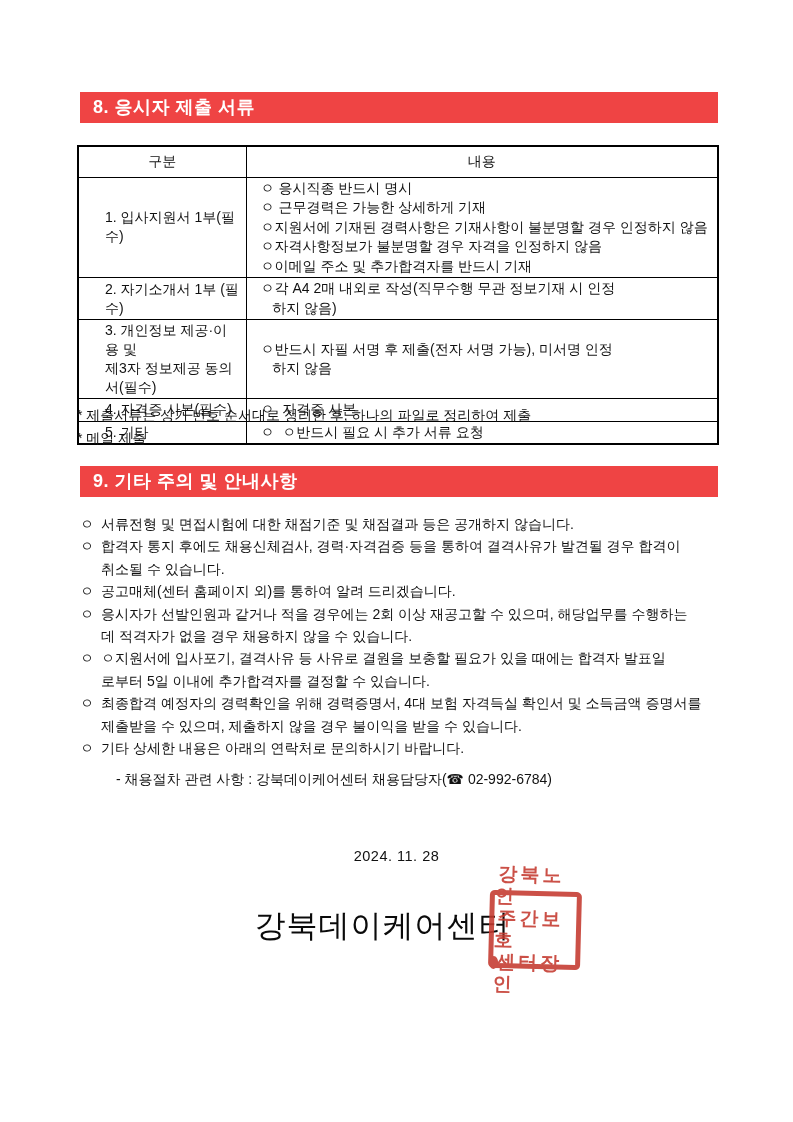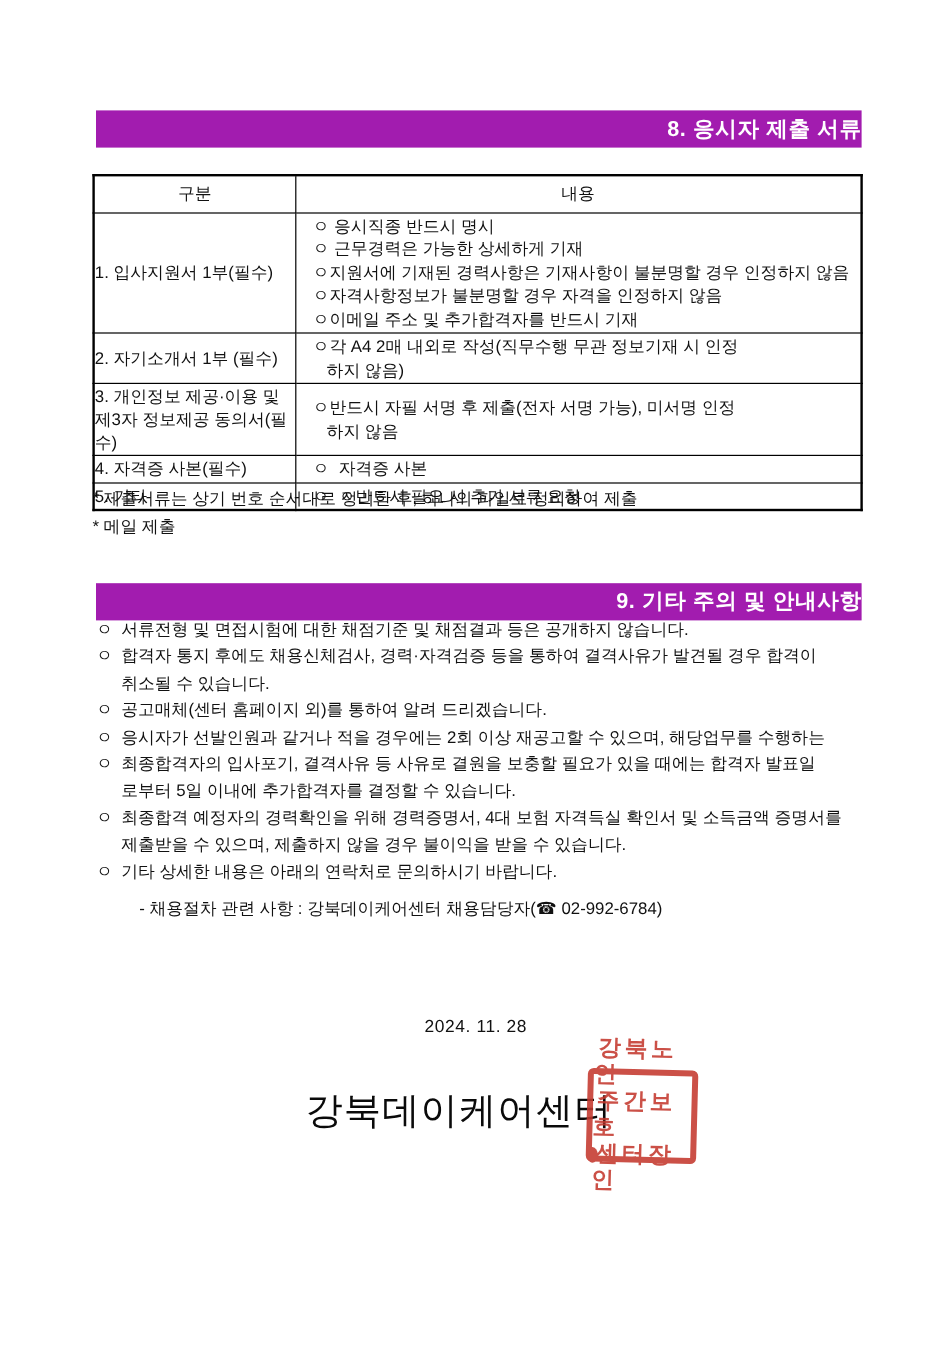--- a/index.html
+++ b/index.html
@@ -7,49 +7,48 @@
     position:relative;
     width:793px;height:1122px;
     background:#ffffff;
     font-family:"Liberation Sans","DejaVu Sans",sans-serif;
     color:#111111;
     overflow:hidden;
   }
   
   .section-bar{
     position:absolute;left:80px;width:638px;height:31px;
-    background:#a21caf;color:#ffffff;
+    background:#ef4444;color:#ffffff;
     font-size:18px;font-weight:bold;line-height:31px;
     padding-left:13px;box-sizing:border-box;
     letter-spacing:.5px;
-    text-align:right;
   }
   #bar8{top:92px;}
-  #bar9{top:486px;}
+  #bar9{top:466px;}
 
   
   .doc-table{
     position:absolute;left:77px;top:145px;width:640px;
     border-collapse:collapse;table-layout:fixed;
     font-size:14px;
   }
   .doc-table .c1{width:168px;}
   .doc-table .c2{width:472px;}
   .doc-table th,.doc-table td{
     border:1.5px solid #000;
     padding:1px 6px;
     box-sizing:border-box;
   }
   .doc-table{border:2px solid #000;}
   .doc-table th{
     height:31px;font-weight:normal;text-align:center;
   }
   td.cat{
     text-align:left;vertical-align:middle;
-    line-height:19px;padding-left:0;
+    line-height:19px;padding-left:26px;
   }
   td.content{
     vertical-align:middle;line-height:19.5px;padding-left:14px;
   }
   .cline{display:block;white-space:pre-wrap;}
 
   
   .footnotes{
     position:absolute;left:77px;top:404px;width:640px;
     font-size:14px;line-height:23px;
@@ -190,25 +189,26 @@
     </div>
 
     <div class="bullet">
       <span class="marker">ㅇ</span>
       <span class="bline">공고매체(센터 홈페이지 외)를 통하여 알려 드리겠습니다.</span>
     </div>
 
     <div class="bullet">
       <span class="marker">ㅇ</span>
       <span class="bline">응시자가 선발인원과 같거나 적을 경우에는 2회 이상 재공고할 수 있으며, 해당업무를 수행하는</span>
-    </div>
-
-    <div class="bullet">
-      <span class="marker">ㅇ</span>
-      <span class="bline">최종합격자의 입사포기, 결격사유 등 사유로 결원을 보충할 필요가 있을 때에는 합격자 발표일</span>
+      <span class="bline">데 적격자가 없을 경우 채용하지 않을 수 있습니다.</span>
+    </div>
+
+    <div class="bullet">
+      <span class="marker">ㅇ</span>
+      <span class="bline">ㅇ지원서에 입사포기, 결격사유 등 사유로 결원을 보충할 필요가 있을 때에는 합격자 발표일</span>
       <span class="bline">로부터 5일 이내에 추가합격자를 결정할 수 있습니다.</span>
     </div>
 
     <div class="bullet">
       <span class="marker">ㅇ</span>
       <span class="bline"><span>최종합격 예정자의 경력확인을 위해 </span><b>경력증명서, 4대 보험 자격득실 확인서 및 소득금액 증명서를</b></span>
       <span class="bline"><b>제출</b><span>받을 수 있으며, 제출하지 않을 경우 불이익을 받을 수 있습니다.</span></span>
     </div>
 
     <div class="bullet">

